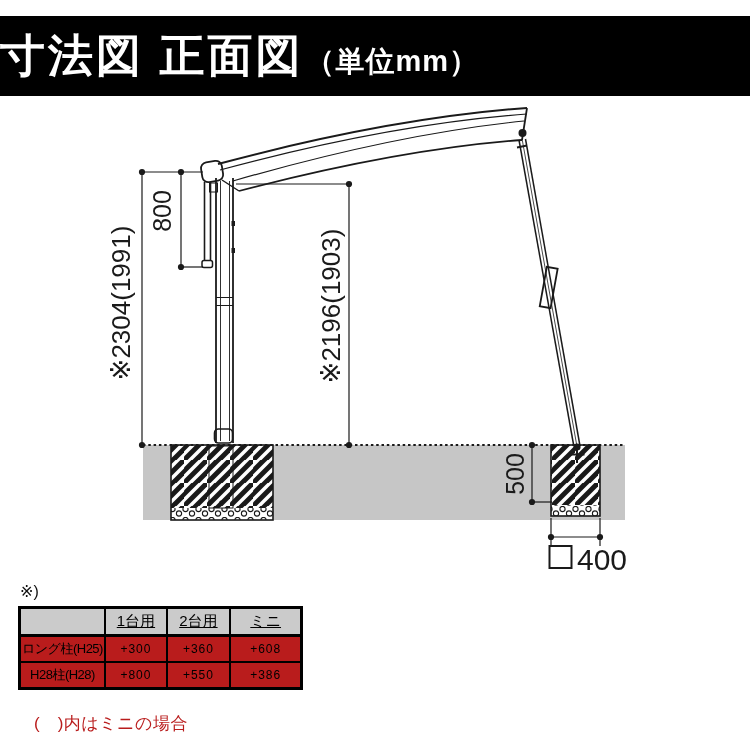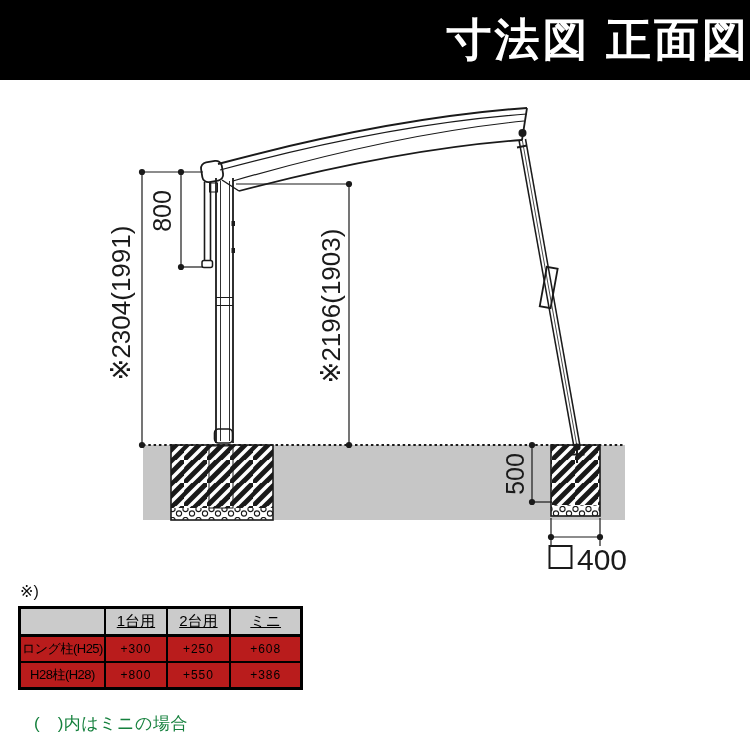--- a/index.html
+++ b/index.html
@@ -2,23 +2,23 @@
 <html><head>
 <meta charset="utf-8">
 <style>
   html,body{margin:0;padding:0;}
   body{
     width:750px;height:750px;position:relative;background:#ffffff;
     font-family:"Liberation Sans","DejaVu Sans",sans-serif;
     overflow:hidden;
   }
   .titlebar{
-    position:absolute;left:0;top:0;width:750px;height:80px;
+    position:absolute;left:0;top:16px;width:750px;height:80px;
     background:#000000;color:#ffffff;
-    display:flex;justify-content:flex-end;align-items:baseline;
+    display:flex;justify-content:flex-start;align-items:baseline;
     white-space:nowrap;
   }
   .title-main{
     font-size:45px;font-weight:bold;letter-spacing:3px;
     line-height:80px;
   }
   .title-unit{
     font-size:29px;font-weight:bold;letter-spacing:1px;margin-left:2px;
   }
   svg.diagram{position:absolute;left:0;top:0;}
@@ -47,28 +47,29 @@
   table.spec td.corner{
     background:
       linear-gradient(to bottom right,
         rgba(0,0,0,0) calc(50% - 1.3px),
         #000 calc(50% - 1.3px),
         #000 calc(50% + 1.3px),
         rgba(0,0,0,0) calc(50% + 1.3px)),
       #cbcbcb;
   }
   .footnote{
-    position:absolute;left:34px;top:712px;font-size:17px;color:#15803d;letter-spacing:0.5px;
+    position:absolute;left:34px;top:712px;font-size:17px;color:#b91c1c;letter-spacing:0.5px;
   }
 </style>
 </head>
 <body>
 
 <div class="titlebar">
   <span class="title-main">寸法図 正面図</span>
+    <span class="title-unit">（単位mm）</span>
 </div>
 
 <svg class="diagram" width="750" height="750" viewBox="0 0 750 750" xmlns="http://www.w3.org/2000/svg">
   <defs>
     <pattern id="hatch" patternUnits="userSpaceOnUse" width="23" height="23">
       <rect width="23" height="23" fill="#ffffff"></rect>
       <path d="M0,23 L23,0" stroke="#1a1a1a" stroke-width="5"></path>
       <path d="M-6,17 L17,-6" stroke="#1a1a1a" stroke-width="5"></path>
       <path d="M6,29 L29,6" stroke="#1a1a1a" stroke-width="5"></path>
     </pattern>
@@ -208,21 +209,21 @@
   <tbody>
       <tr class="hdr">
     <td class="corner"></td>
     <td>1台用</td>
     <td>2台用</td>
     <td>ミニ</td>
   </tr>
   <tr class="datarow">
     <td class="rowlabel">ロング柱(H25)</td>
     <td class="val">+300</td>
-    <td class="val">+250</td>
+    <td class="val">+360</td>
     <td class="val">+608</td>
   </tr>
   <tr class="datarow">
     <td class="rowlabel">H28柱(H28)</td>
     <td class="val">+800</td>
     <td class="val">+550</td>
     <td class="val">+386</td>
   </tr>
 </tbody>
   </table>

